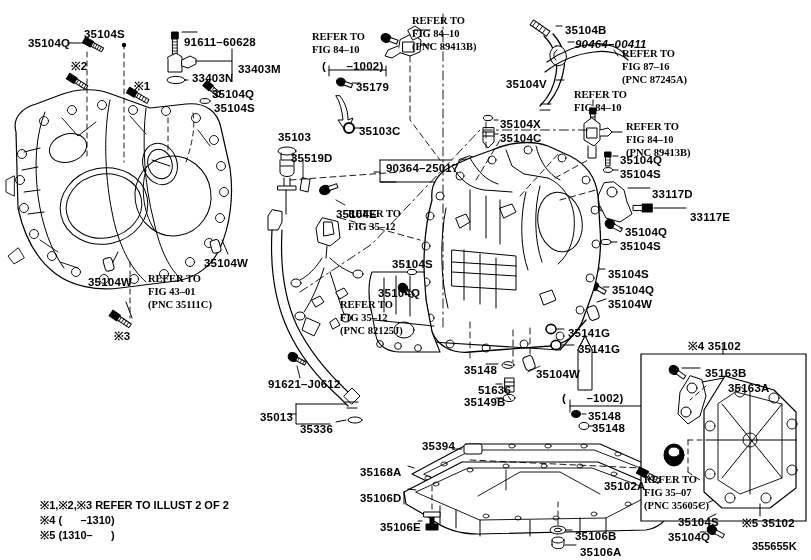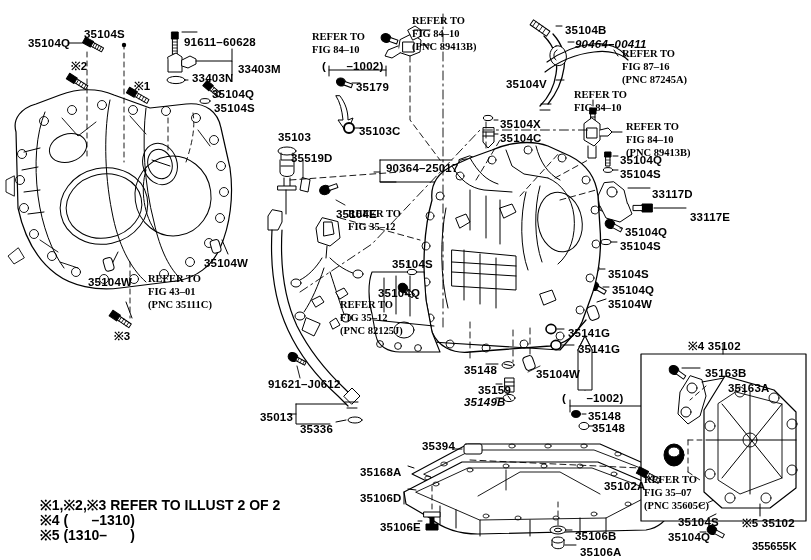--- a/index.html
+++ b/index.html
@@ -6,21 +6,21 @@
   body{width:811px;height:560px;position:relative;overflow:hidden;
        font-family:"Liberation Sans",sans-serif;color:#000;}
   #stage{position:absolute;inset:0;width:811px;height:560px;}
   svg#art{position:absolute;left:0;top:0;width:811px;height:560px;}
   .lbl{position:absolute;font-family:"Liberation Sans",sans-serif;
        font-weight:bold;font-size:11.5px;letter-spacing:0.2px;
        white-space:pre;line-height:13px;color:#000;}
   .ref{position:absolute;font-family:"Liberation Serif",serif;
        font-weight:bold;font-size:10.5px;line-height:13px;white-space:pre;color:#000;}
   .note{position:absolute;font-family:"Liberation Sans",sans-serif;
-        font-weight:bold;font-size:14px;line-height:15px;white-space:pre;color:#000;}
+        font-weight:bold;font-size:11px;line-height:15px;white-space:pre;color:#000;}
   .code{position:absolute;font-family:"Liberation Sans",sans-serif;
         font-weight:bold;font-size:11px;color:#000;white-space:pre;}
 </style>
 </head>
 <body>
 
 <div id="stage">
 
 <svg id="art" viewBox="0 0 811 560">
   <defs>
@@ -620,22 +620,22 @@
       <div class="lbl" style="left: 652px; top: 188px;">33117D</div>
       <div class="lbl" style="left: 690px; top: 211px;">33117E</div>
       <div class="lbl" style="left: 625px; top: 226px;">35104Q</div>
       <div class="lbl" style="left: 620px; top: 240px;">35104S</div>
       <div class="lbl" style="left: 608px; top: 268px;">35104S</div>
       <div class="lbl" style="left: 612px; top: 284px;">35104Q</div>
       <div class="lbl" style="left: 608px; top: 298px;">35104W</div>
       <div class="lbl" style="left: 568px; top: 327px;">35141G</div>
       <div class="lbl" style="left: 578px; top: 343px;">35141G</div>
       <div class="lbl" style="left: 464px; top: 364px;">35148</div>
-      <div class="lbl" style="left: 478px; top: 384px;">35159</div>
-      <div class="lbl" style="left: 464px; top: 396px; font-style: italic;">35149B</div>
+      <div class="lbl" style="left: 478px; top: 384px;">51636</div>
+      <div class="lbl" style="left: 464px; top: 396px;">35149B</div>
       <div class="lbl" style="left: 536px; top: 368px;">35104W</div>
       <div class="lbl" style="left: 562px; top: 392px;">(      –1002)</div>
       <div class="lbl" style="left: 588px; top: 410px;">35148</div>
       <div class="lbl" style="left: 592px; top: 422px;">35148</div>
       <div class="lbl" style="left: 688px; top: 340px;">※4 35102</div>
       <div class="lbl" style="left: 705px; top: 367px;">35163B</div>
       <div class="lbl" style="left: 728px; top: 382px;">35163A</div>
       <div class="lbl" style="left: 604px; top: 480px;">35102A</div>
       <div class="lbl" style="left: 742px; top: 517px;">※5 35102</div>
       <div class="lbl" style="left: 678px; top: 516px;">35104S</div>

